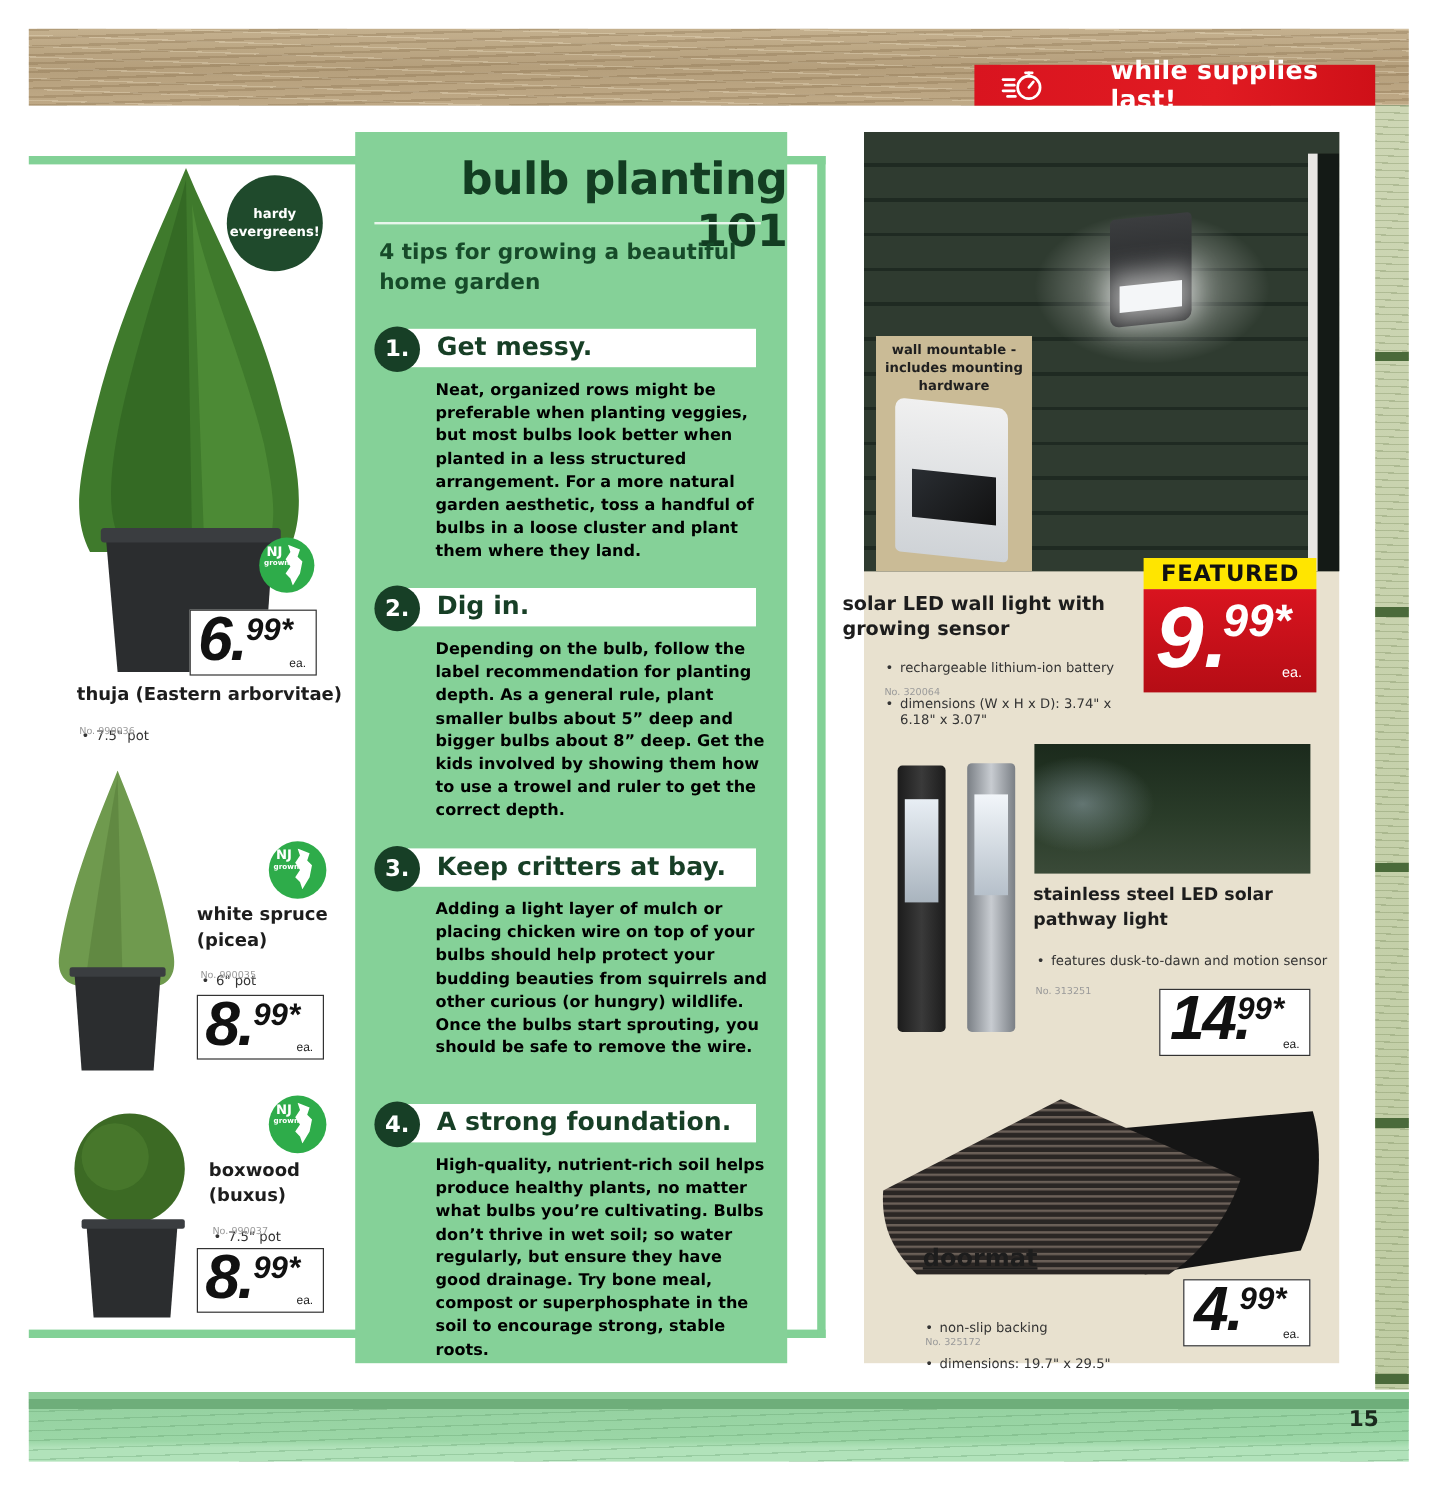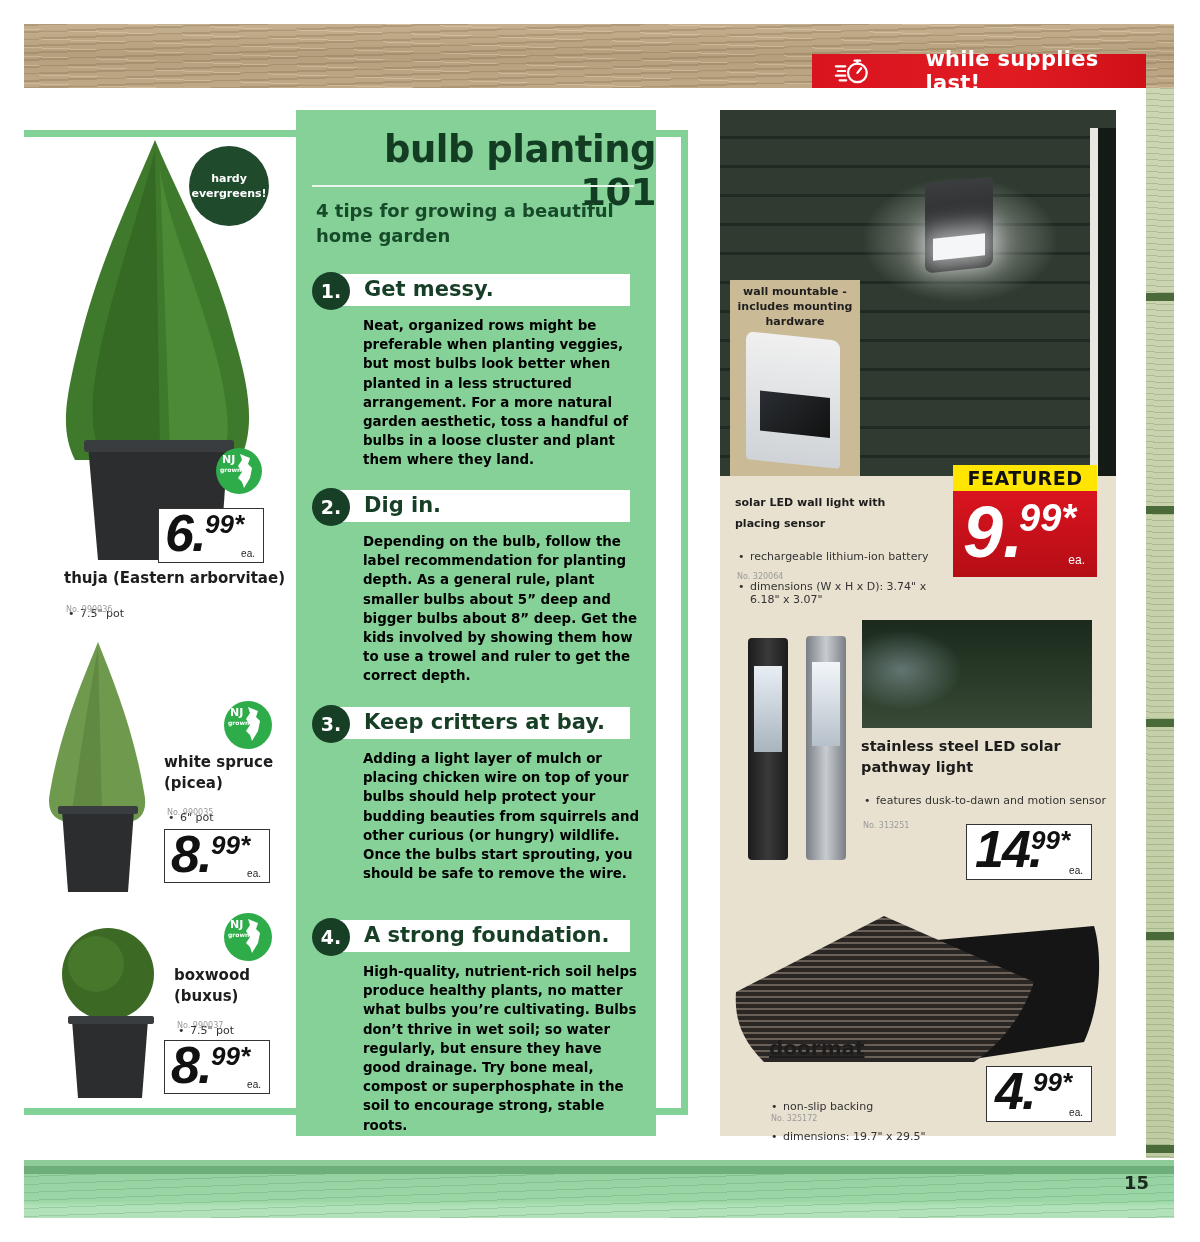--- a/index.html
+++ b/index.html
@@ -334,23 +334,23 @@
 <div class="right-panel"></div>
 
 <div class="solar-photo">
   <div class="window-frame"></div>
   <div class="wall-lamp"></div>
 </div>
 <div class="wall-label-box"></div>
 <div class="wall-label">wall mountable - includes mounting hardware</div>
 <div class="product-thumb-lamp"></div>
 
-<div class="product-name" style="left:735px;top:492px;font-size:11px;line-height:21px;">
+<div class="product-name" style="left:702px;top:492px;font-size:16px;line-height:21px;">
   <div>solar LED wall light with</div>
-  <div>placing sensor</div>
+  <div>growing sensor</div>
 </div>
 <ul class="bullets" style="left:736px;top:533px;width:210px;">
   <li>rechargeable lithium-ion battery</li>
   <li>dimensions (W x H x D): 3.74" x 6.18" x 3.07"</li>
 </ul>
 <div class="item-no" style="left:737px;top:572px;">No. 320064</div>
 
 <div class="featured-badge">
   <div class="featured-label">FEATURED</div>
   <div class="featured-price">

